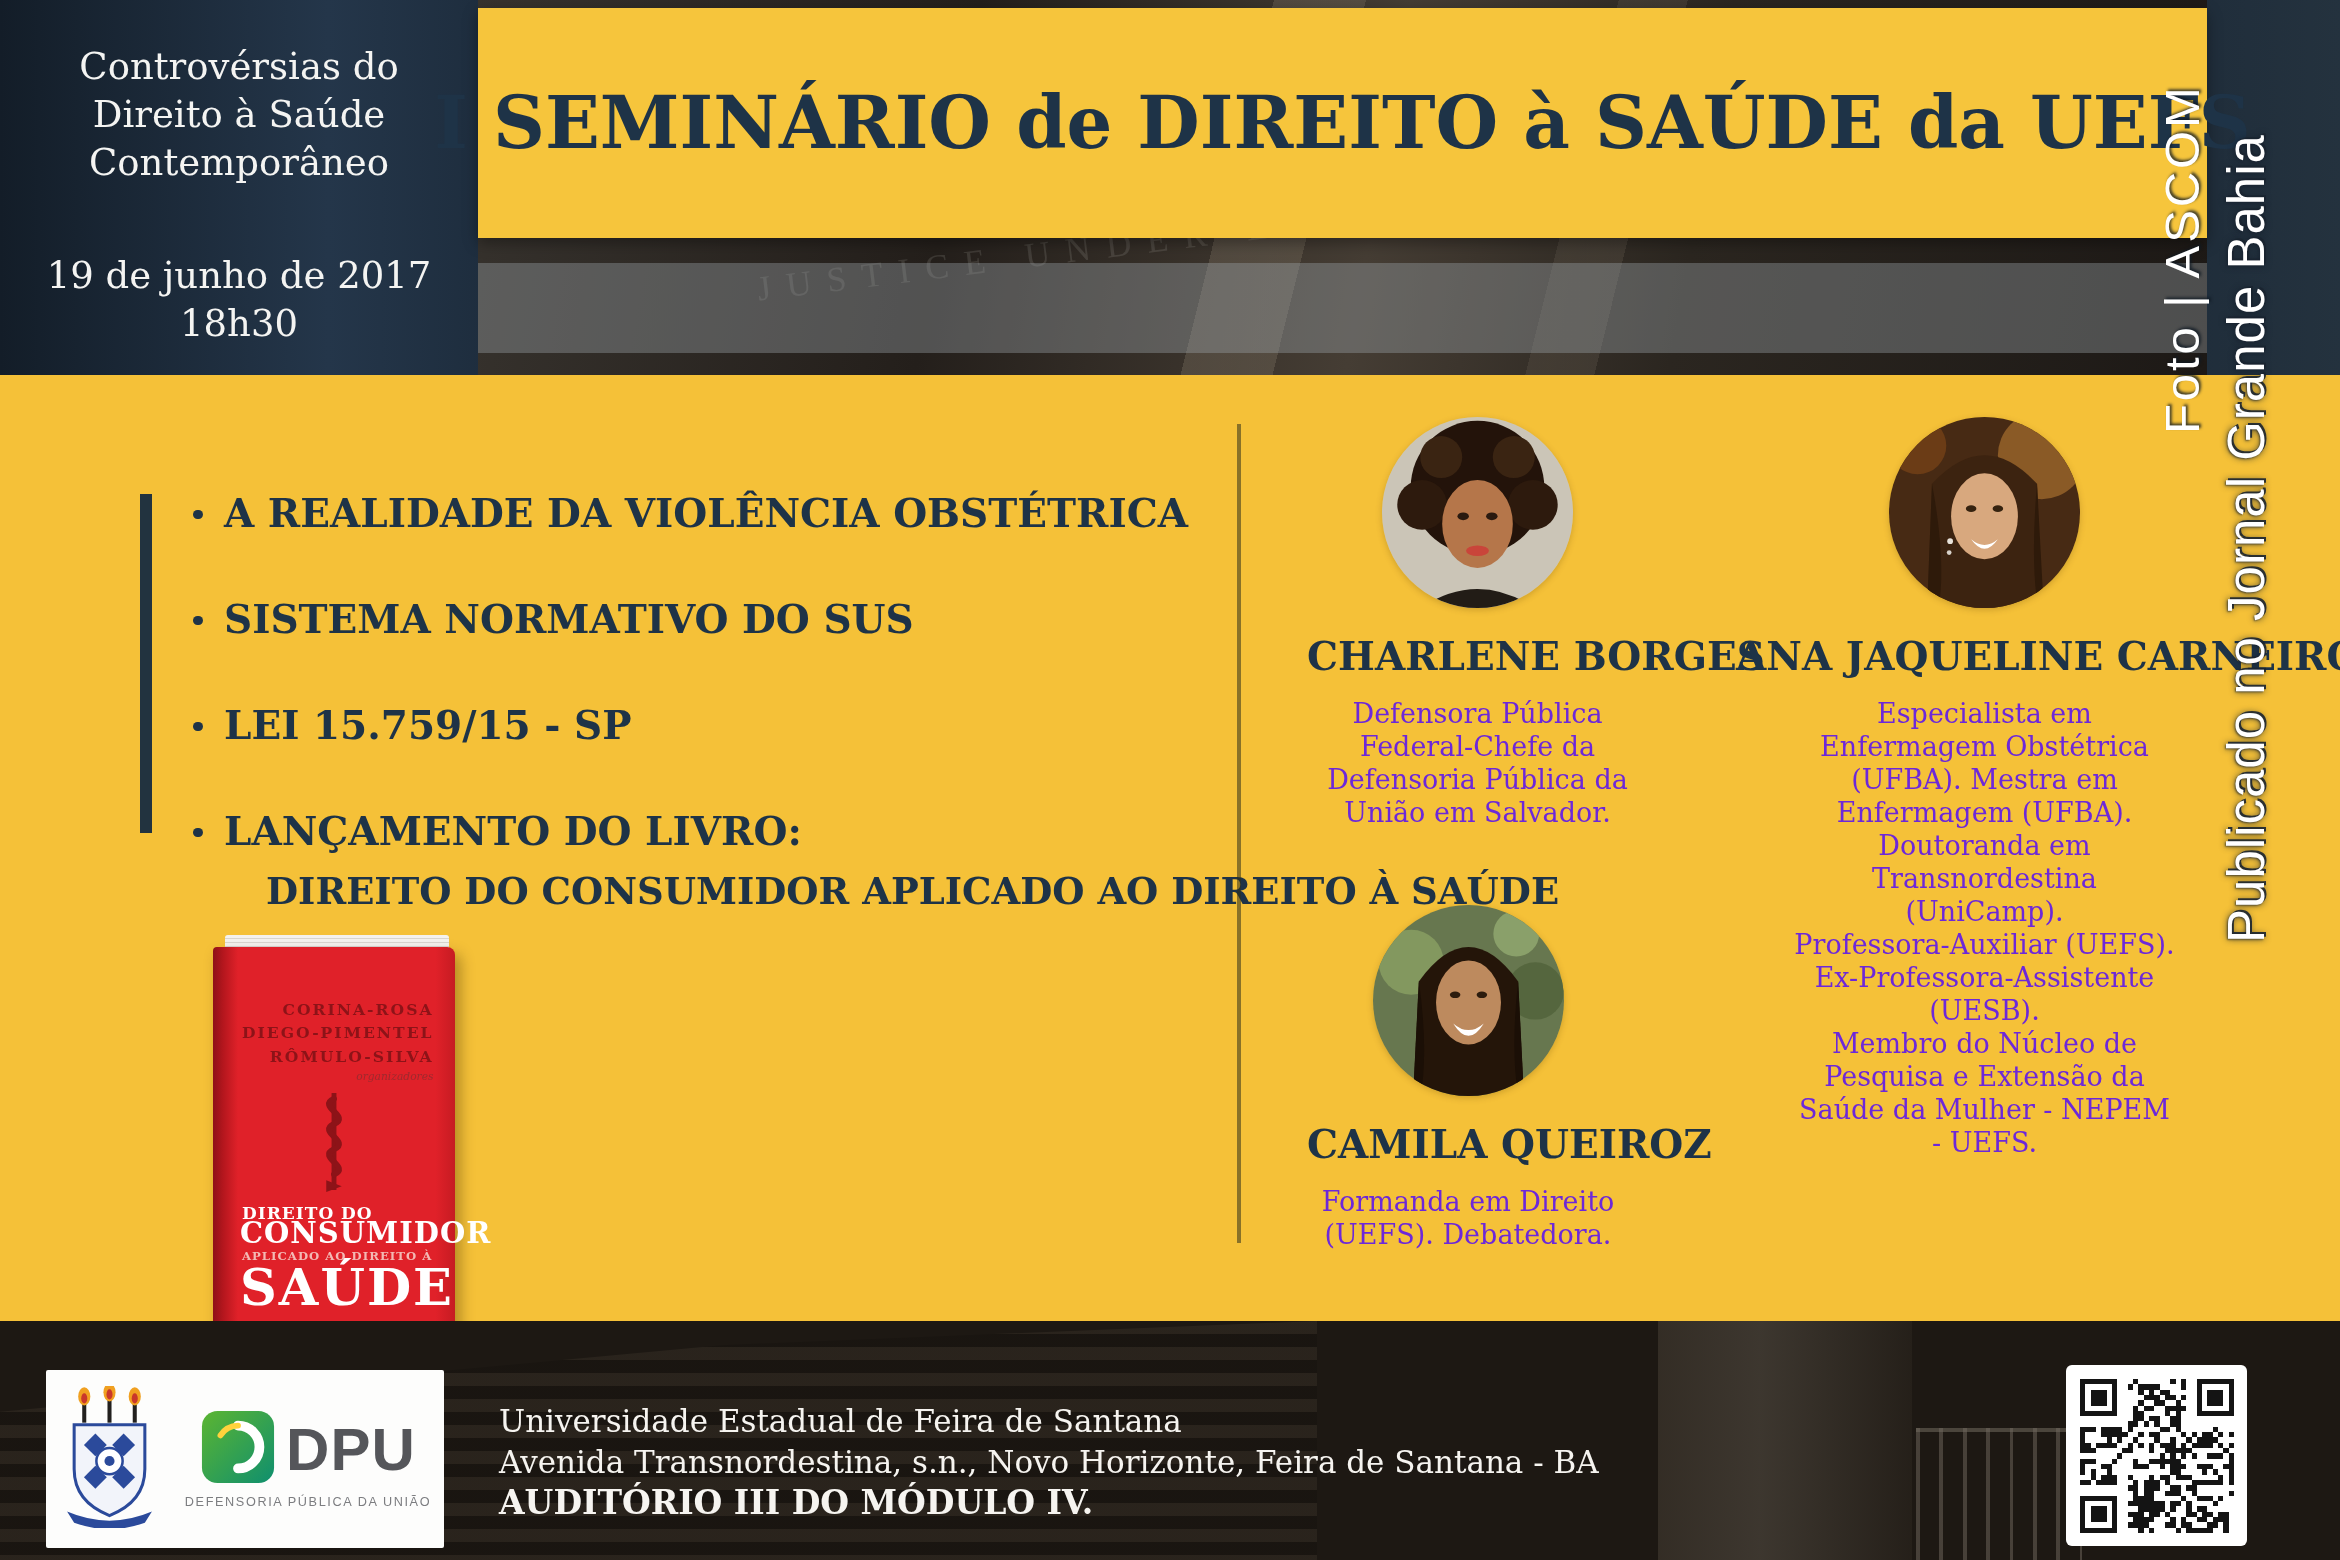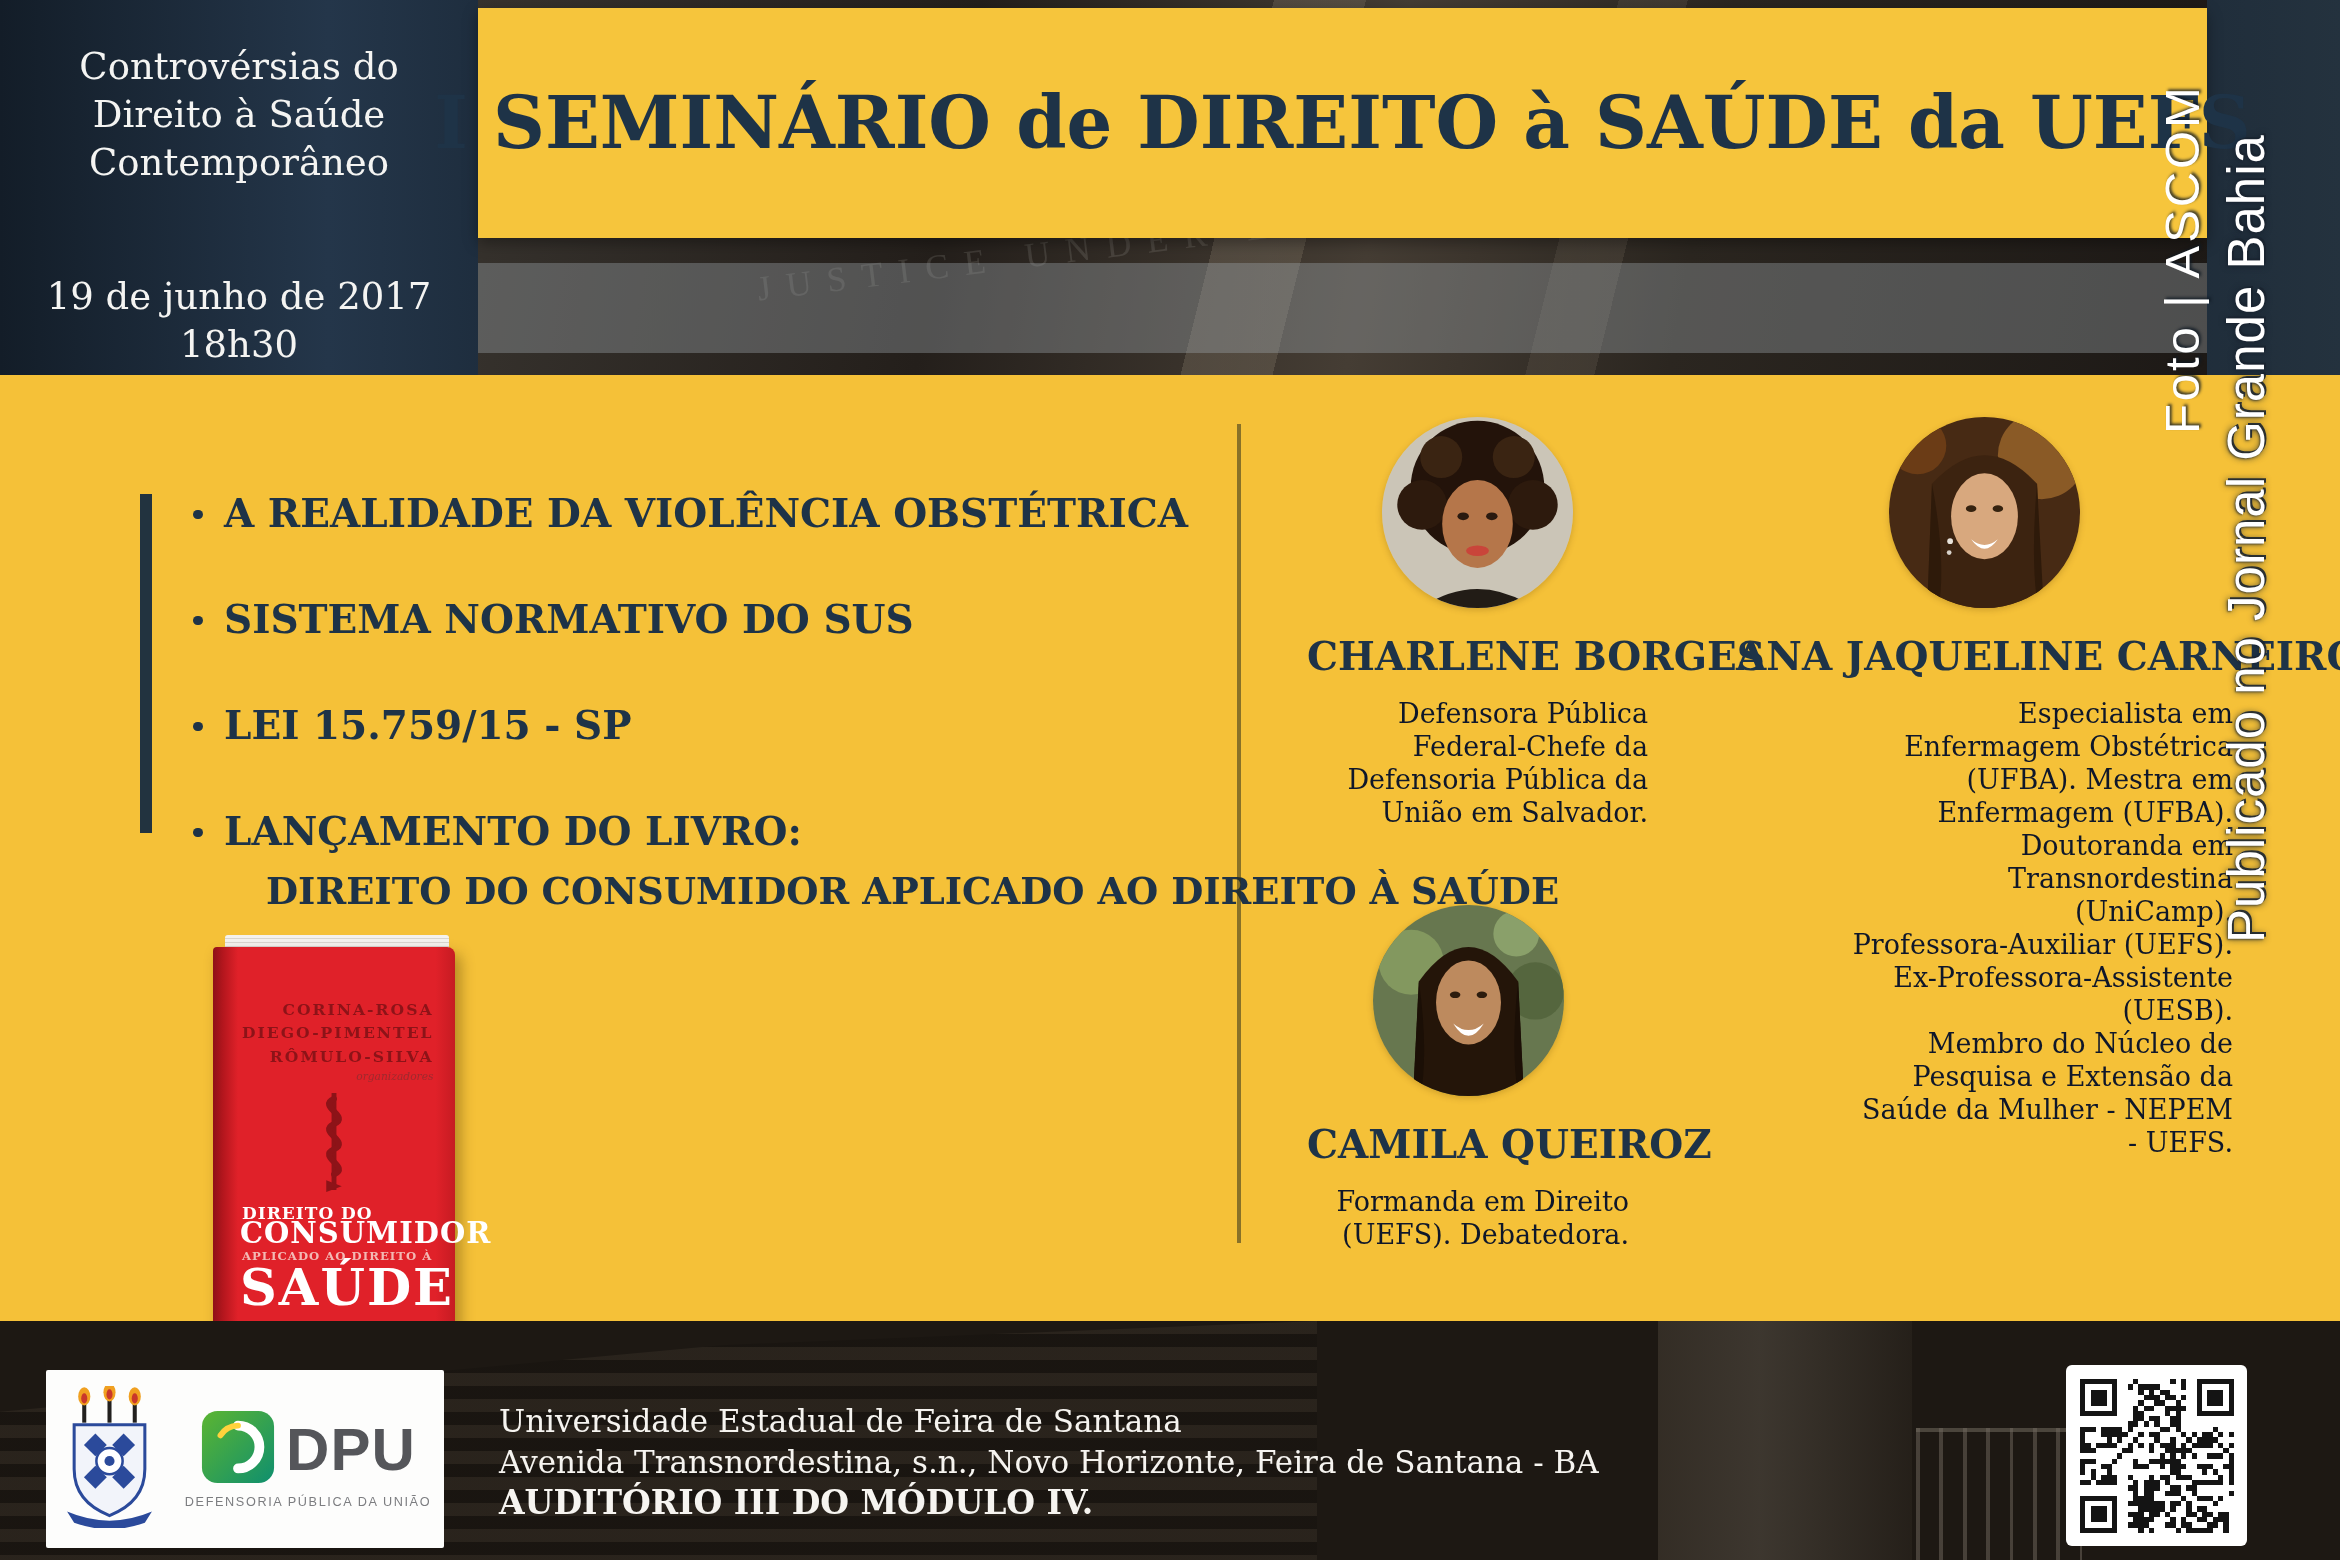--- a/index.html
+++ b/index.html
@@ -4,21 +4,21 @@
 <style>
   html,body{margin:0;padding:0;background:#111;}
   .stage{position:relative;width:2341px;height:1560px;overflow:hidden;
          font-family:"DejaVu Serif", serif;background:#F5C138;}
 
   
   .top-band{position:absolute;left:0;top:0;width:2341px;height:375px;
     background:linear-gradient(90deg,#131d28 0%,#24364a 14%,#1b2938 24%,#1b2938 88%,#24323e 100%);}
   .event-info{position:absolute;left:39px;top:43px;width:400px;text-align:center;color:#f4f4f2;}
   .event-info .line{font-size:37px;line-height:48px;}
-  .event-date{margin-top:86px;font-size:37px;line-height:48px;}
+  .event-date{margin-top:65px;font-size:37px;line-height:48px;}
 
   .photo-strip{position:absolute;left:478px;top:0;width:1729px;height:375px;overflow:hidden;
     background:linear-gradient(100deg,#37332e 0%,#241f1b 28%,#453d34 52%,#2b2620 70%,#1d1916 100%);}
   .pediment{position:absolute;left:-5%;top:-40%;width:120%;height:240%;
     background:linear-gradient(104deg,transparent 40%,rgba(110,100,86,0.45) 40%,rgba(110,100,86,0.45) 44%,transparent 44%,transparent 55%,rgba(80,72,62,0.5) 55%,rgba(80,72,62,0.5) 58%,transparent 58%);}
   .light-band{position:absolute;left:0;top:263px;width:100%;height:90px;background:rgba(158,166,170,0.38);}
   .inscription{position:absolute;left:16%;top:232px;transform:rotate(-7deg);
     font-family:"Liberation Serif",serif;font-size:35px;letter-spacing:15.6px;color:rgba(235,235,228,0.12);white-space:nowrap;}
 
   .title-banner{position:absolute;left:478px;top:7.8px;width:1729px;height:230px;background:#F6C53C;
@@ -54,21 +54,21 @@
 
   
   .divider{position:absolute;left:1237px;top:49px;width:3.9px;height:819px;background:rgba(45,48,28,0.55);}
 
   
   .speaker{position:absolute;text-align:center;}
   .speaker .photo{margin:0 auto;border-radius:50%;overflow:hidden;width:191px;height:191px;
     box-shadow:0 2px 5.9px rgba(90,60,0,0.25);}
   .speaker .photo svg{display:block;width:100%;height:100%;}
   .speaker .name{margin-top:25px;font-size:39px;font-weight:bold;color:#1E3347;white-space:nowrap;}
-  .speaker .bio{margin-top:17.6px;font-size:27px;line-height:33px;color:#0f172a;text-align:right;white-space:pre-line;}
+  .speaker .bio{margin-top:17.6px;font-size:27px;line-height:33px;color:#6d28d9;text-align:center;white-space:pre-line;}
   .sp-charlene{left:1307px;top:42px;width:341px;}
   .sp-ana{left:1736px;top:42px;width:497px;}
   .sp-camila{left:1307px;top:530px;width:322px;}
 
   
   .bottom-band{position:absolute;left:0;top:1321px;width:2341px;height:239px;background:#1D1813;overflow:hidden;}
   .steps{position:absolute;left:0;top:0;width:1317px;height:239px;opacity:.6;
     background:repeating-linear-gradient(180deg,rgba(125,110,90,0.22) 0 12.7px,rgba(10,8,6,0.3) 12.7px 26px);
     clip-path:polygon(0 38%,55% 10%,100% 0,100% 100%,0 100%);}
   .pillar{position:absolute;left:1658px;top:0;width:254px;height:239px;opacity:.55;

